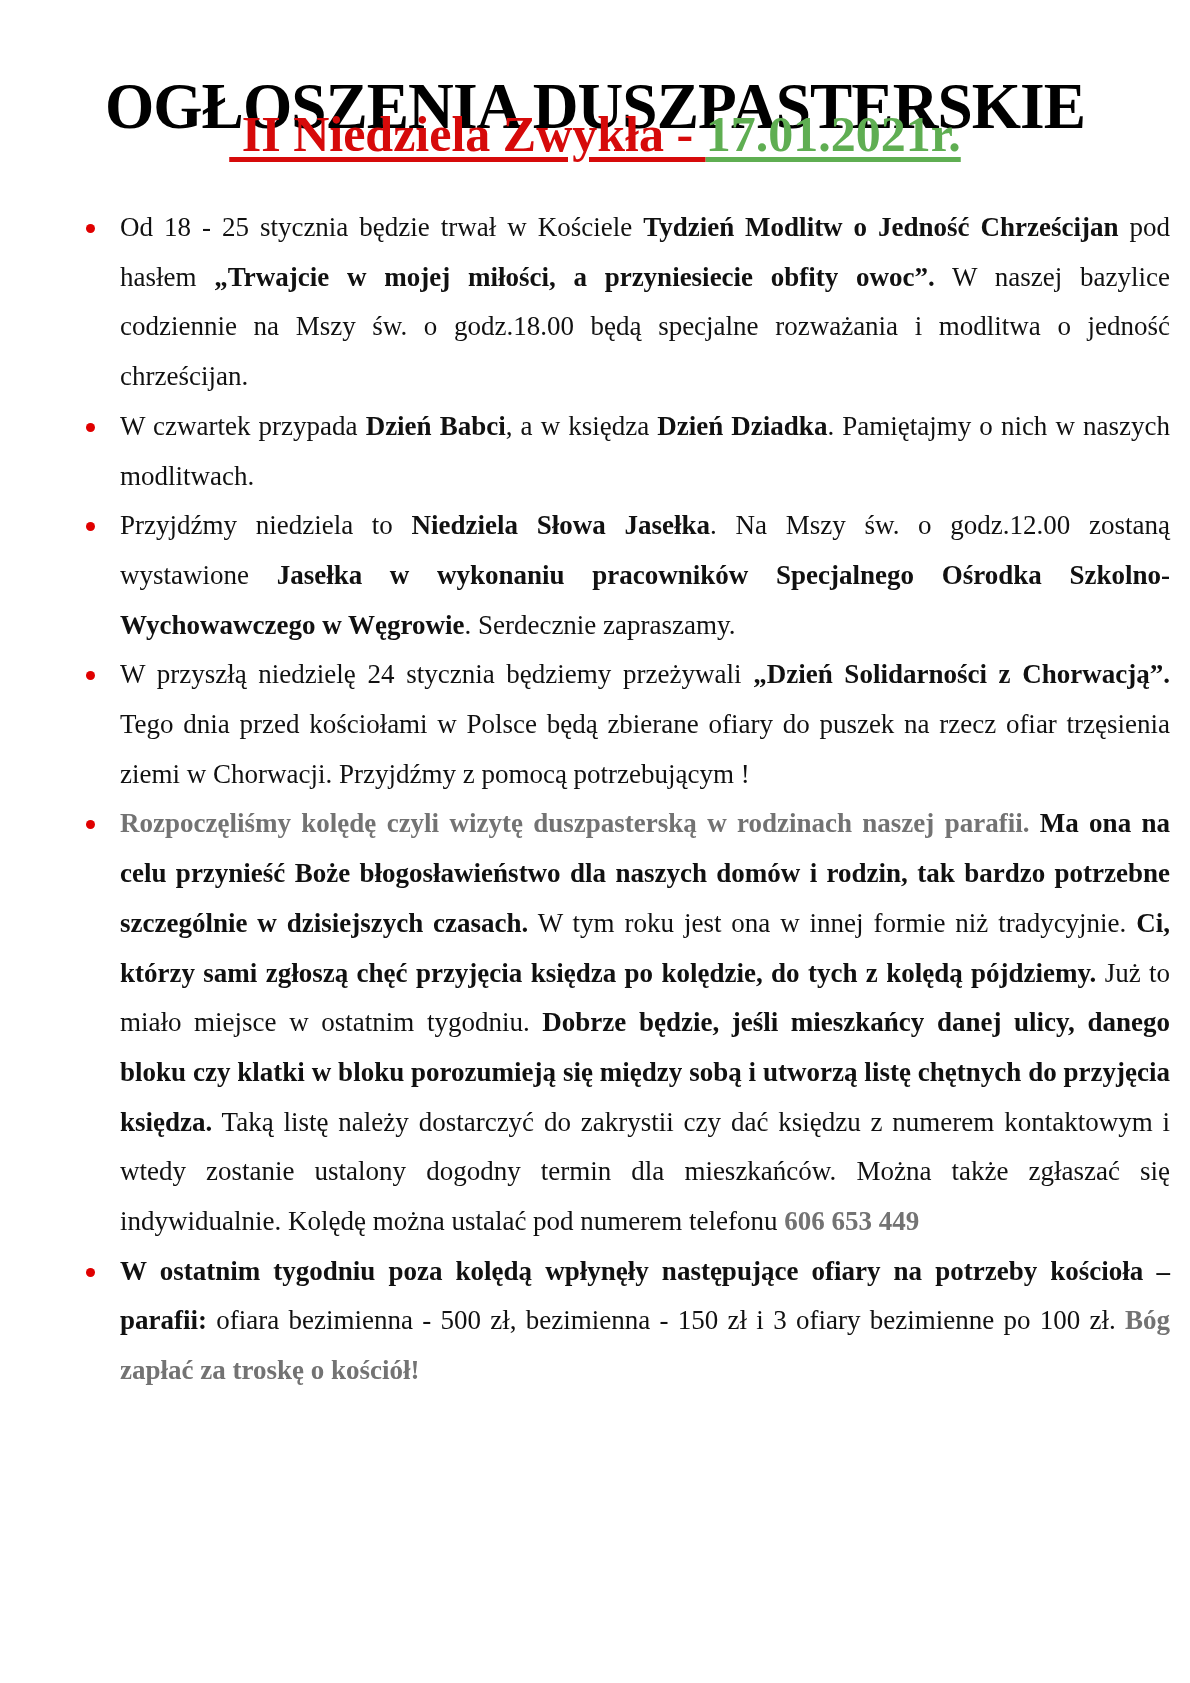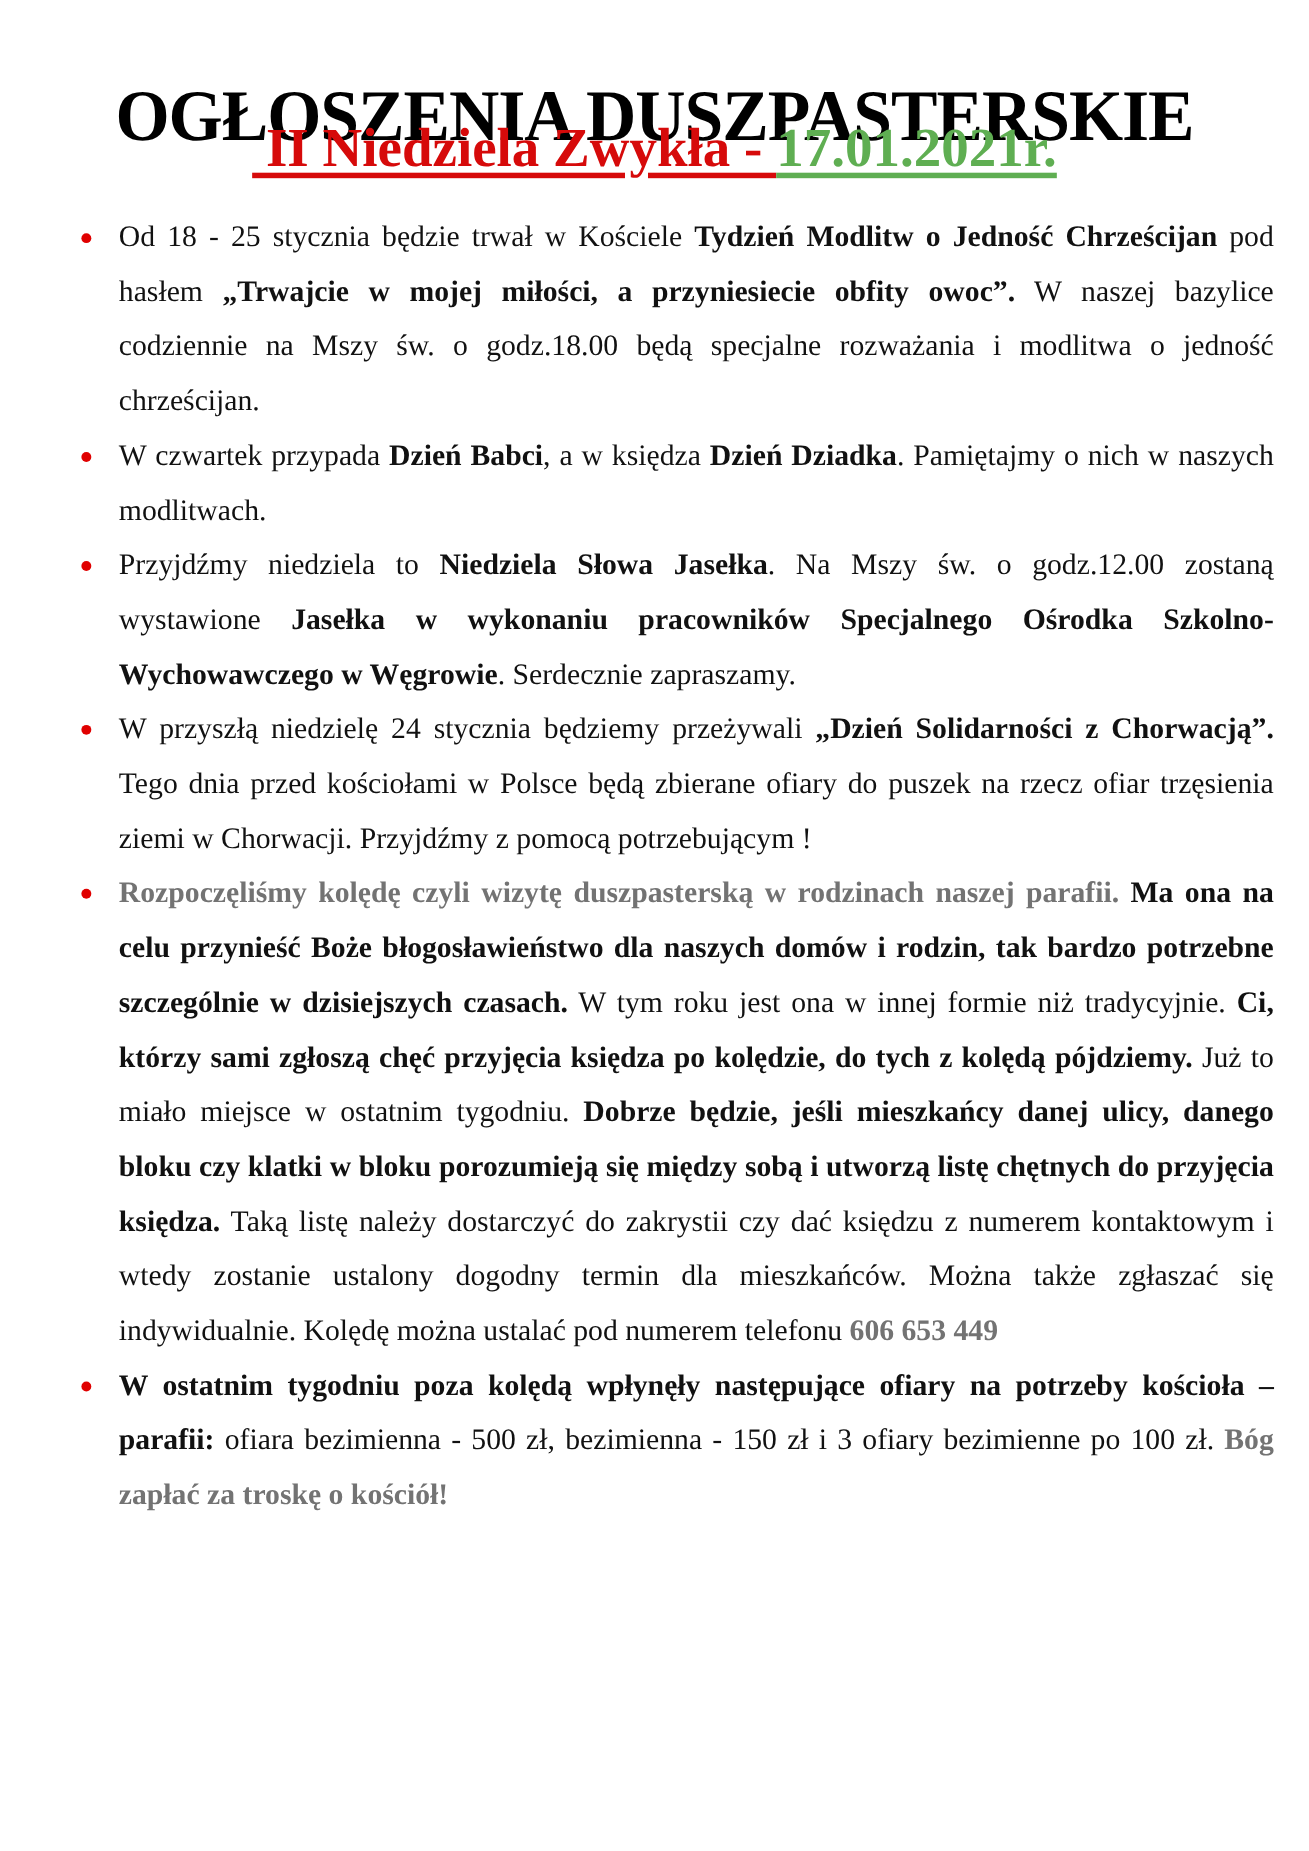--- a/index.html
+++ b/index.html
@@ -11,21 +11,21 @@
       color: #000; letter-spacing: -1px; line-height: 80px;
       transform: scaleX(0.96); transform-origin: center;
     }
     .subtitle {
       position: absolute; left: 0; top: 101px; width: 1190px; text-align: center;
       font-family: "Liberation Serif", serif; font-weight: bold; font-size: 50px;
       line-height: 66px; white-space: pre;
     }
     .subtitle .red { color: #d60a0a; text-decoration: underline; text-decoration-color: #d60a0a; text-decoration-thickness: 5px; text-underline-offset: 6px; }
     .subtitle .green { color: #5fae52; text-decoration: underline; text-decoration-color: #5fae52; text-decoration-thickness: 5px; text-underline-offset: 6px; }
-    .list { position: absolute; left: 68px; top: 191px; width: 1090px; margin: 0; padding: 0; list-style: none; }
+    .list { position: absolute; left: 68px; top: 191px; width: 1090px; margin: 12px; padding: 0; list-style: none; }
     .item { position: relative; padding-left: 40px; }
     .bullet {
       position: absolute; left: 6px; top: 21px; width: 9px; height: 9px; border-radius: 50%;
       background: #e00000;
     }
     .text {
       font-family: "Liberation Serif", serif; font-size: 27px; line-height: 49.7px;
       color: #111; text-align: justify; margin: 0;
     }
     .b { font-weight: bold; }

